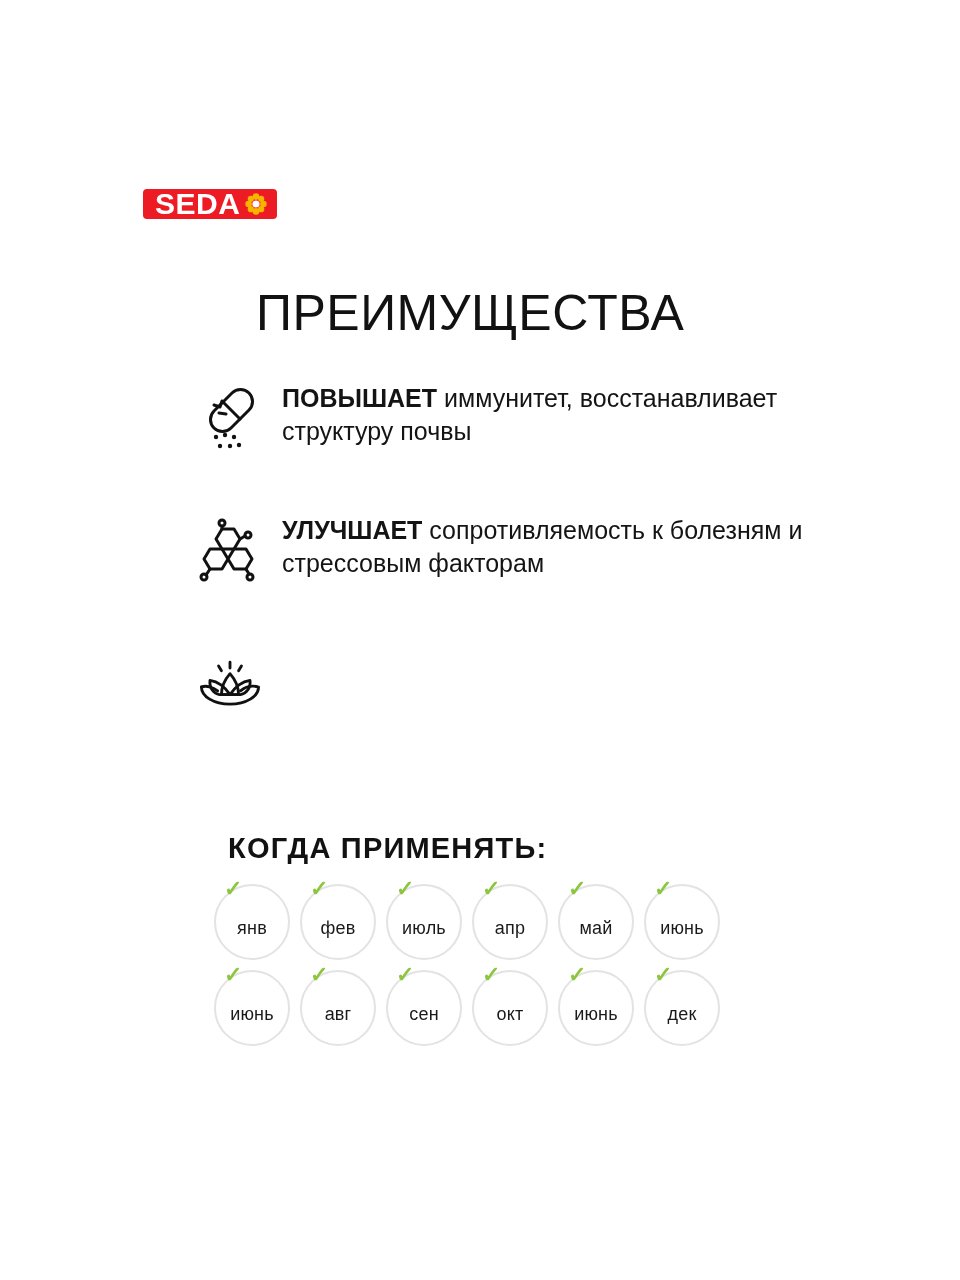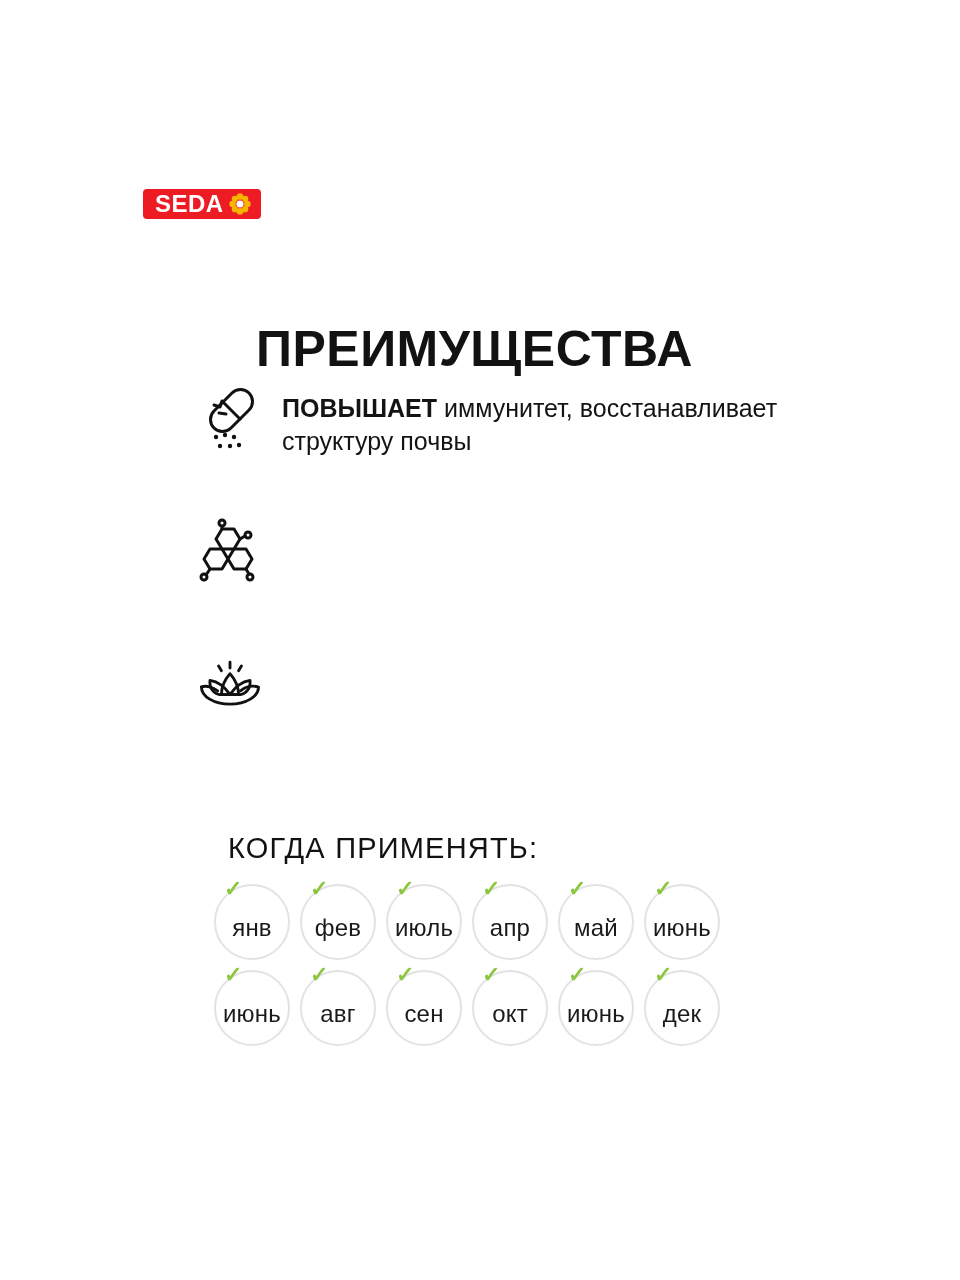--- a/index.html
+++ b/index.html
@@ -33,54 +33,53 @@
     align-items: center;
     background: #ed1c24;
     border-radius: 4px;
     padding: 6px 10px 6px 12px;
     height: 30px;
     box-sizing: border-box;
   }
   .logo-text {
     color: #ffffff;
     font-weight: bold;
-    font-size: 24px;
+    font-size: 30px;
     letter-spacing: 0.5px;
     line-height: 1;
     font-family: "Liberation Sans", sans-serif;
   }
   .logo-flower {
     margin-left: 5px;
     display: inline-block;
     line-height: 0;
   }
 
   
   .title {
     position: absolute;
     left: 256px;
     top: 284px;
     font-size: 50px;
-    font-weight: bold;
+    font-weight: normal;
     letter-spacing: 0.5px;
     color: #121212;
     white-space: nowrap;
-    margin-top: 36px;
   }
 
   
   .benefits {
     position: absolute;
     left: 190px;
     top: 378px;
     width: 620px;
   }
   .benefit {
     display: flex;
-    align-items: center;
+    align-items: flex-start;
     margin-bottom: 42px;
   }
   .benefit-icon {
     width: 80px;
     min-width: 80px;
     height: 90px;
     display: flex;
     align-items: center;
     justify-content: center;
     margin-right: 12px;
@@ -97,21 +96,21 @@
   .benefit-text .reg {
     font-weight: normal;
   }
 
   
   .when-title {
     position: absolute;
     left: 228px;
     top: 832px;
     font-size: 29px;
-    font-weight: normal;
+    font-weight: bold;
     letter-spacing: 1.2px;
     color: #121212;
   }
 
   .months {
     position: absolute;
     left: 214px;
     top: 884px;
     width: 560px;
   }
@@ -126,21 +125,21 @@
     border: 2px solid #e3e3e3;
     border-radius: 50%;
     display: flex;
     align-items: center;
     justify-content: center;
     margin-right: 10px;
     box-sizing: border-box;
     background: #fff;
   }
   .month-label {
-    font-size: 24px;
+    font-size: 18px;
     color: #1a1a1a;
     letter-spacing: 0.2px;
     margin-top: 12px;
   }
   .check {
     position: absolute;
     top: -8px;
     left: 8px;
     color: #8cc63e;
     font-size: 22px;
@@ -206,20 +205,23 @@
           <circle cx="30" cy="8" r="3"></circle>
           <path d="M30 11 v3"></path>
           <circle cx="56" cy="20" r="3"></circle>
           <path d="M48 24 l5 -3"></path>
           <circle cx="12" cy="62" r="3"></circle>
           <path d="M18 54 l-4 6"></path>
           <circle cx="58" cy="62" r="3"></circle>
           <path d="M54 54 l3 5"></path>
         </svg>
       </div>
+      <div class="benefit-text">
+        <b>УЛУЧШАЕТ</b><span class="reg"> сопротивляемость к болезням и стрессовым факторам</span>
+      </div>
     </div>
 
     <div class="benefit">
       <div class="benefit-icon">
         <svg width="84" height="80" viewBox="0 0 84 80" fill="none" stroke="#111" stroke-width="3" stroke-linecap="round" stroke-linejoin="round">
           <path d="M42 26 c7 8 9 16 9 22 h-18 c0 -6 2 -14 9 -22 Z"></path>
           <path d="M42 48 c-6 -9 -14 -14 -21 -15 -1 8 4 14 10 15 Z"></path>
           <path d="M42 48 c6 -9 14 -14 21 -15 1 8 -4 14 -10 15 Z"></path>
           <path d="M12 40 c0 10 13 18 30 18 s30 -8 30 -18 c-7 -2 -14 0 -19 4"></path>
           <path d="M12 40 c5 -2 12 0 17 4"></path>

